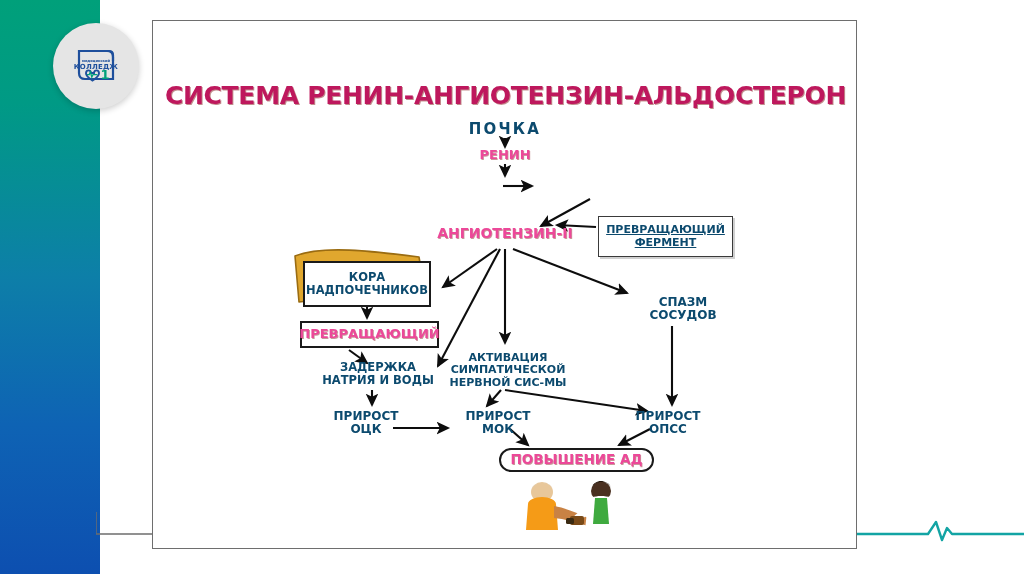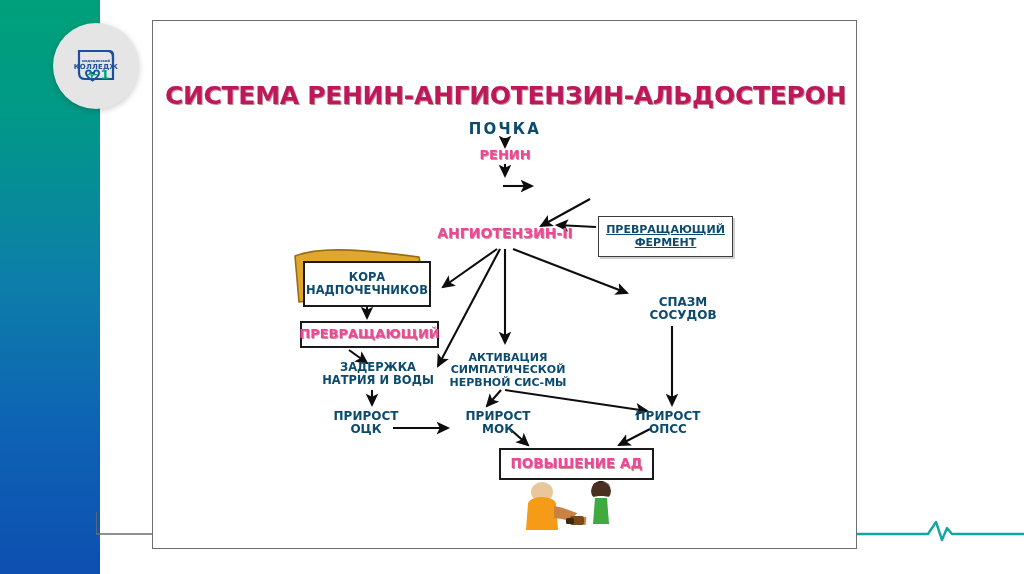--- a/index.html
+++ b/index.html
@@ -131,21 +131,21 @@
   #node-at2         { left: 272px; top: 205px; width: 160px; font-size: 14px; }
   #node-ace         { left: 445px; top: 195px; width: 135px; height: 41px; font-size: 11px; text-decoration: underline; }
   #node-cortex      { left: 150px; top: 232px; width: 128px; height: 46px; font-size: 11.5px; margin-top: 8px; }
   #node-aldo        { left: 147px; top: 300px; width: 139px; height: 27px; font-size: 13px; }
   #node-spasm       { left: 470px; top: 275px; width: 120px; font-size: 12px; }
   #node-retention   { left: 166px; top: 340px; width: 118px; font-size: 11.5px; }
   #node-sns         { left: 290px; top: 331px; width: 130px; font-size: 11px; }
   #node-bcc         { left: 158px; top: 389px; width: 110px; font-size: 12px; }
   #node-co          { left: 290px; top: 389px; width: 110px; font-size: 12px; }
   #node-pvr         { left: 460px; top: 389px; width: 110px; font-size: 12px; }
-  #node-bp          { left: 346px; top: 427px; width: 155px; height: 32px; font-size: 13.5px; }
+  #node-bp          { left: 346px; top: 427px; width: 155px; height: 24px; font-size: 13.5px; border-radius: 13px; }
 
   
   #parchment {
     position: absolute;
     left: 140px;
     top: 221px;
     width: 150px;
     height: 69px;
   }
 

